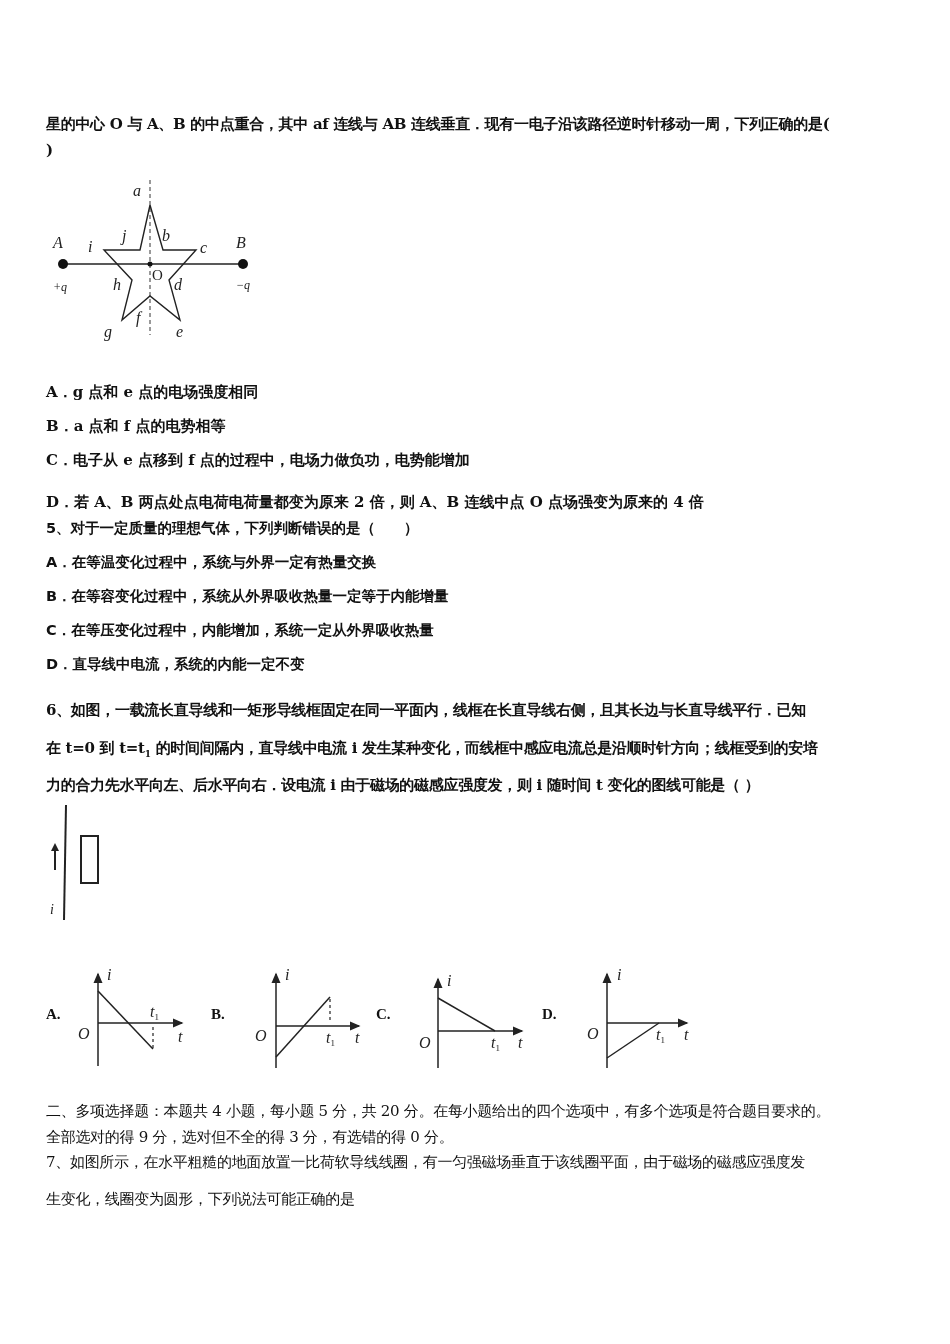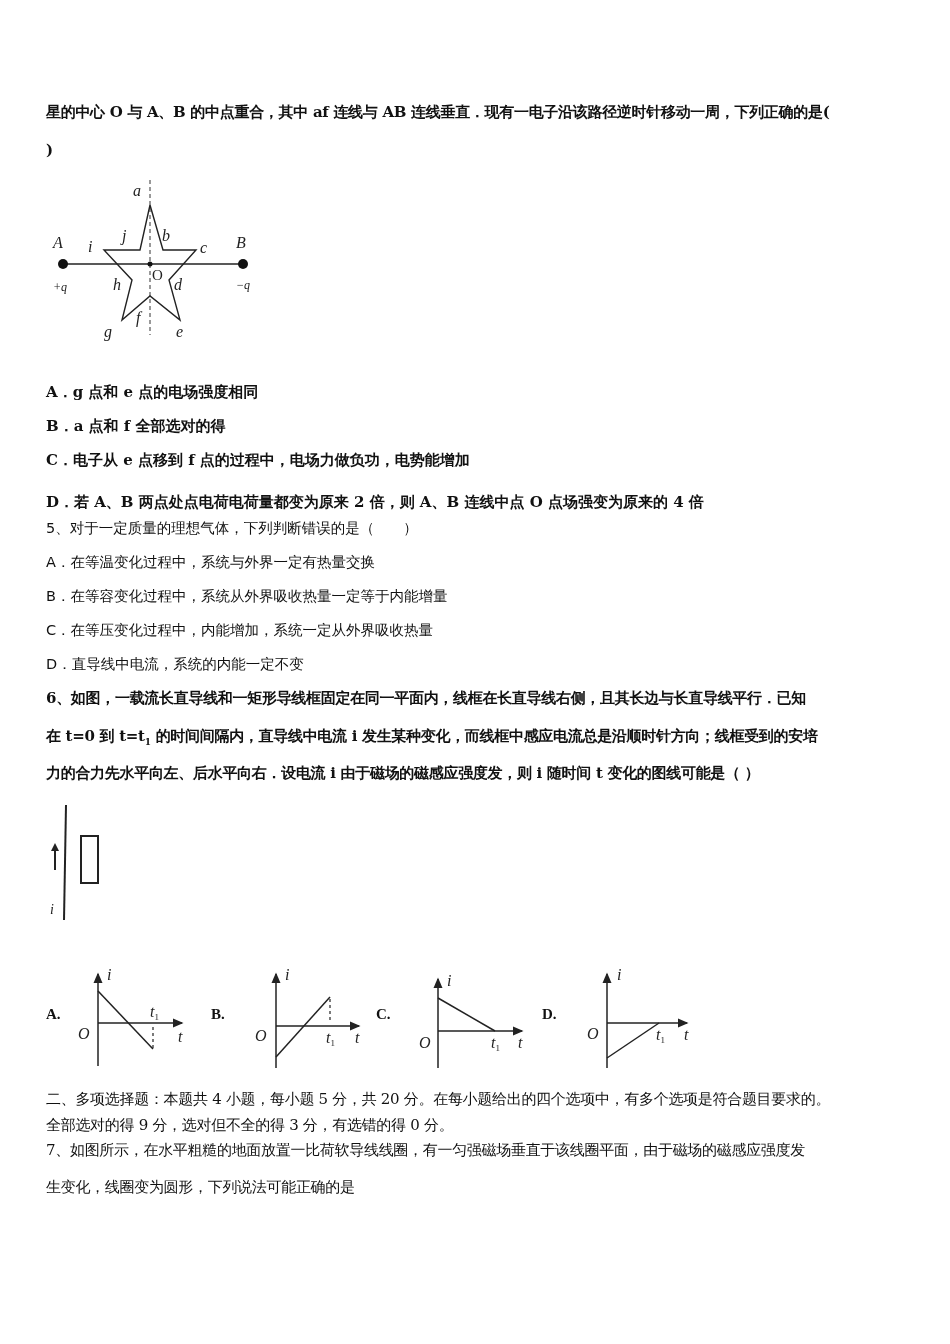--- a/index.html
+++ b/index.html
@@ -1,21 +1,21 @@
 <!DOCTYPE html>
 <html><head>
 <meta charset="utf-8">
 <style>
   html, body { margin: 0; padding: 0; background: #ffffff; }
   body { width: 950px; height: 1344px; position: relative; overflow: hidden;
          font-family: "DejaVu Serif", "Liberation Serif", serif; color: #111; }
   .line { position: absolute; left: 46px; font-size: 15px; line-height: 20px; white-space: nowrap; }
   .bold { font-weight: bold; }
-  .tight { letter-spacing: -0.3px; }
-  .sans { font-family: "DejaVu Sans", "Liberation Sans", sans-serif; font-size: 14.5px; }
+  .tight { letter-spacing: -0.3px; margin-top: 12px; }
+  .sans { font-family: "DejaVu Sans", "Liberation Sans", sans-serif; font-size: 14.5px; font-weight: bold; }
   svg { position: absolute; overflow: visible; }
   .lbl { font-family: "Liberation Serif", "DejaVu Serif", serif; font-style: italic; font-size: 16px; fill: #222; }
   .opt-label { position: absolute; font-weight: bold; font-size: 15px; font-family: "Liberation Serif", "DejaVu Serif", serif; }
   sub { font-size: 9px; }
 </style>
 </head>
 <body>
 
 <div class="line bold tight" style="top:102px;">星的中心 O 与 A、B 的中点重合，其中 af 连线与 AB 连线垂直．现有一电子沿该路径逆时针移动一周，下列正确的是(</div>
 <div class="line bold" style="top:140px;">)</div>
@@ -38,21 +38,21 @@
   <text class="lbl" x="200" y="253">c</text>
   <text class="lbl" x="152" y="280" style="font-style:normal;font-size:15px;">O</text>
   <text class="lbl" x="113" y="290">h</text>
   <text class="lbl" x="174" y="290">d</text>
   <text class="lbl" x="136" y="323">f</text>
   <text class="lbl" x="104" y="337">g</text>
   <text class="lbl" x="176" y="337">e</text>
 </svg>
 
 <div class="line bold" style="top:382px;">A．g 点和 e 点的电场强度相同</div>
-<div class="line bold" style="top:416px;">B．a 点和 f 全部选对的得</div>
+<div class="line bold" style="top:416px;">B．a 点和 f 点的电势相等</div>
 <div class="line bold" style="top:450px;">C．电子从 e 点移到 f 点的过程中，电场力做负功，电势能增加</div>
 <div class="line bold" style="top:492px;">D．若 A、B 两点处点电荷电荷量都变为原来 2 倍，则 A、B 连线中点 O 点场强变为原来的 4 倍</div>
 
 <div class="line sans" style="top:518px;">5、对于一定质量的理想气体，下列判断错误的是（　　）</div>
 <div class="line sans" style="top:552px;">A．在等温变化过程中，系统与外界一定有热量交换</div>
 <div class="line sans" style="top:586px;">B．在等容变化过程中，系统从外界吸收热量一定等于内能增量</div>
 <div class="line sans" style="top:620px;">C．在等压变化过程中，内能增加，系统一定从外界吸收热量</div>
 <div class="line sans" style="top:654px;">D．直导线中电流，系统的内能一定不变</div>
 
 <div class="line bold tight" style="top:688px;">6、如图，一载流长直导线和一矩形导线框固定在同一平面内，线框在长直导线右侧，且其长边与长直导线平行．已知</div>

